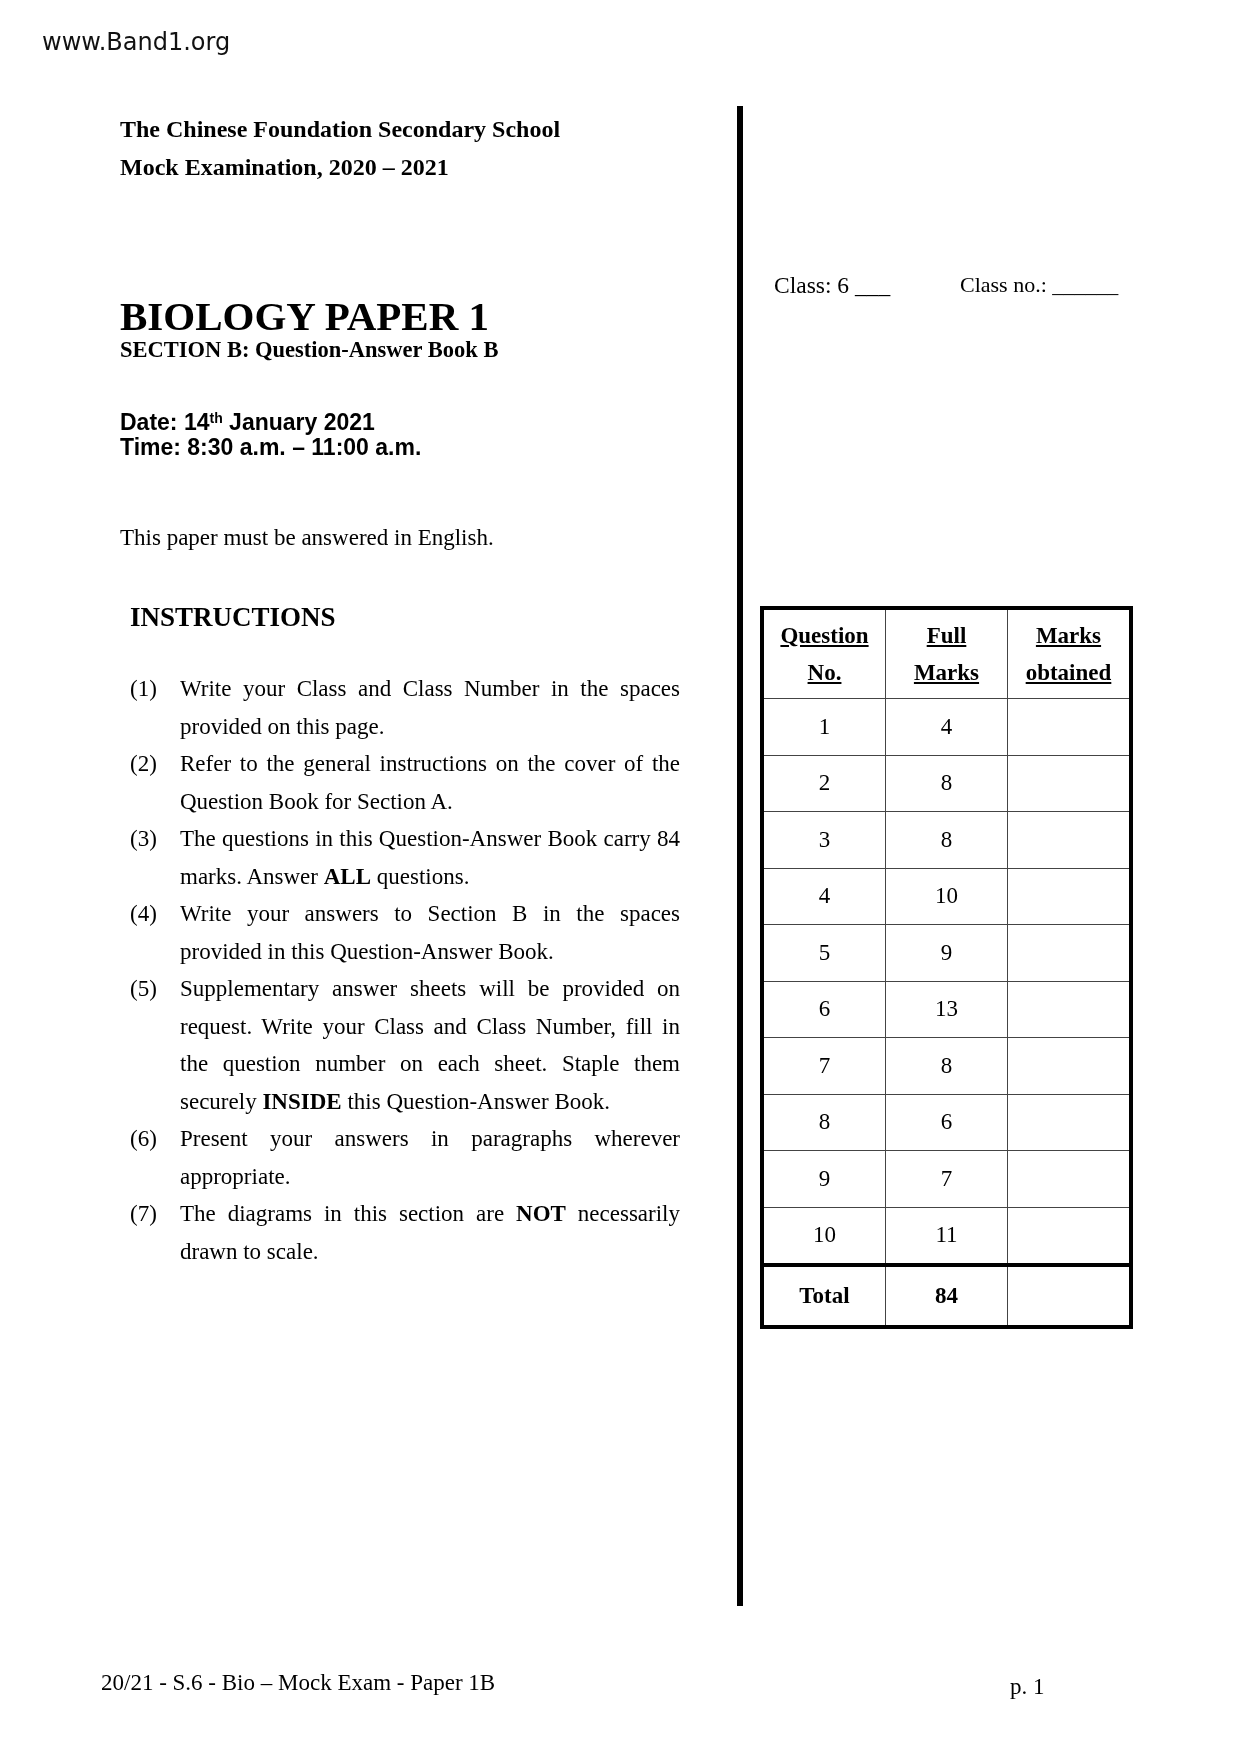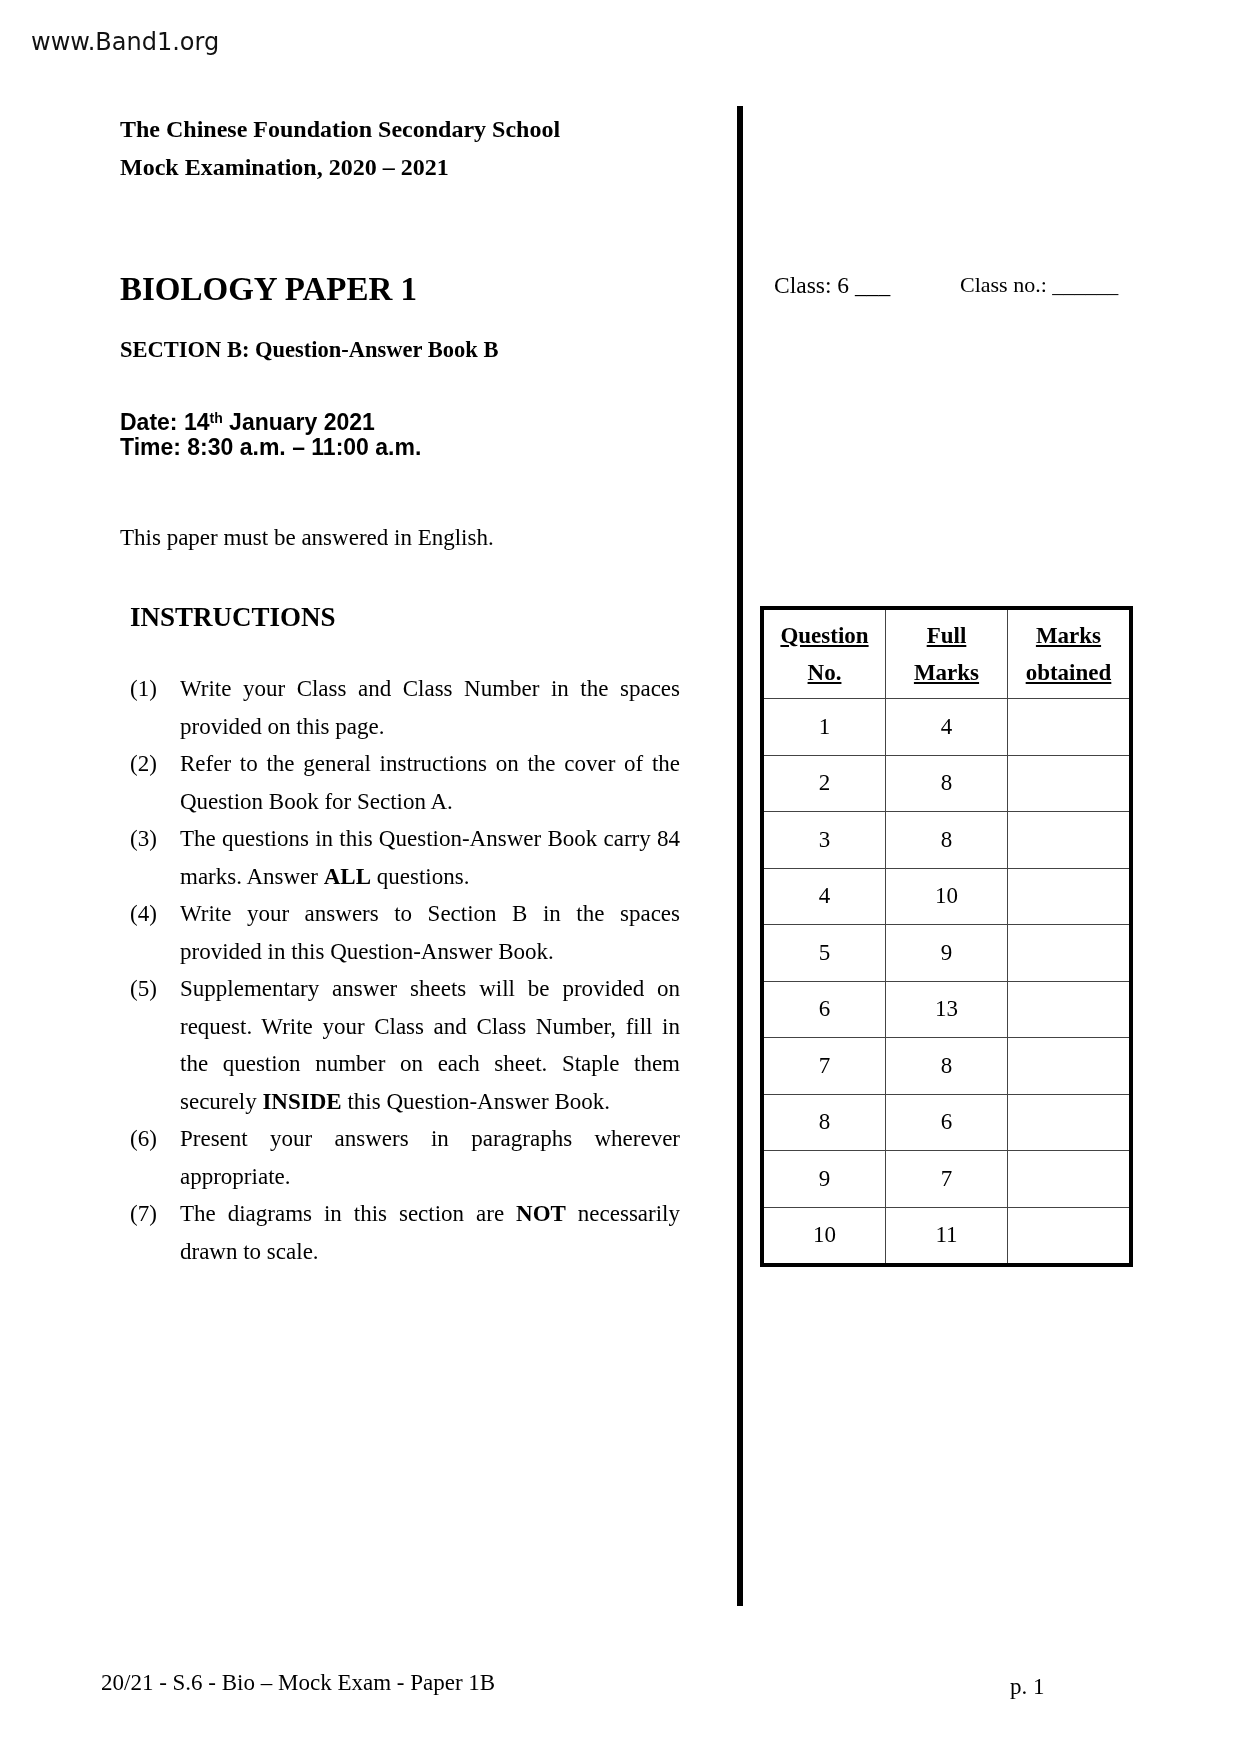--- a/index.html
+++ b/index.html
@@ -1,21 +1,21 @@
 <!DOCTYPE html>
 <html><head>
 <meta charset="utf-8">
 <style>
   html, body { margin:0; padding:0; background:#ffffff; }
   body { width:1240px; height:1754px; position:relative; overflow:hidden; color:#000; font-family:"Liberation Serif", serif; }
   .abs { position:absolute; }
-  .watermark { left:31px; top:28px; font-family:"DejaVu Sans","Liberation Sans",sans-serif; font-size:24px; color:#111; }
+  .watermark { left:42px; top:28px; font-family:"DejaVu Sans","Liberation Sans",sans-serif; font-size:24px; color:#111; }
   .center-col { left:120px; width:620px; }
   .school { top:110px; font-weight:bold; font-size:24px; line-height:38px; }
-  .paper-title { top:271px; font-weight:bold; font-size:33px; }
+  .paper-title { top:292px; font-weight:bold; font-size:41px; }
   .section { top:337px; font-weight:bold; font-size:22.5px; }
   .datetime { top:410px; font-family:"Liberation Sans",sans-serif; font-weight:bold; font-size:23px; line-height:25px; }
   .datetime sup { font-size:14px; vertical-align:top; position:relative; top:-4px; }
   .english { top:525px; font-size:23px; }
   .divider { left:737px; top:106px; width:6px; height:1500px; background:#000; }
   .classline { left:774px; top:272px; font-size:23.5px; white-space:pre; }
   .classno { left:960px; top:272px; font-size:22px; white-space:pre; }
   .instr-head { left:130px; top:602px; font-weight:bold; font-size:27px; }
   .instr-list { left:130px; top:670px; width:550px; font-size:23px; line-height:37.5px; }
   .instr-item { display:flex; }
@@ -139,17 +139,22 @@
       <tr>
         <td>9</td>
         <td>7</td>
         <td></td>
       </tr>
       <tr>
         <td>10</td>
         <td>11</td>
         <td></td>
       </tr>
+      <tr class="total-row">
+        <td>Total</td>
+        <td>84</td>
+        <td></td>
+      </tr>
     </tbody>
 </table>
 
 <div class="abs footer-left">20/21 - S.6 - Bio – Mock Exam - Paper 1B</div>
 <div class="abs footer-right">p. 1</div>
 
 </body></html>

